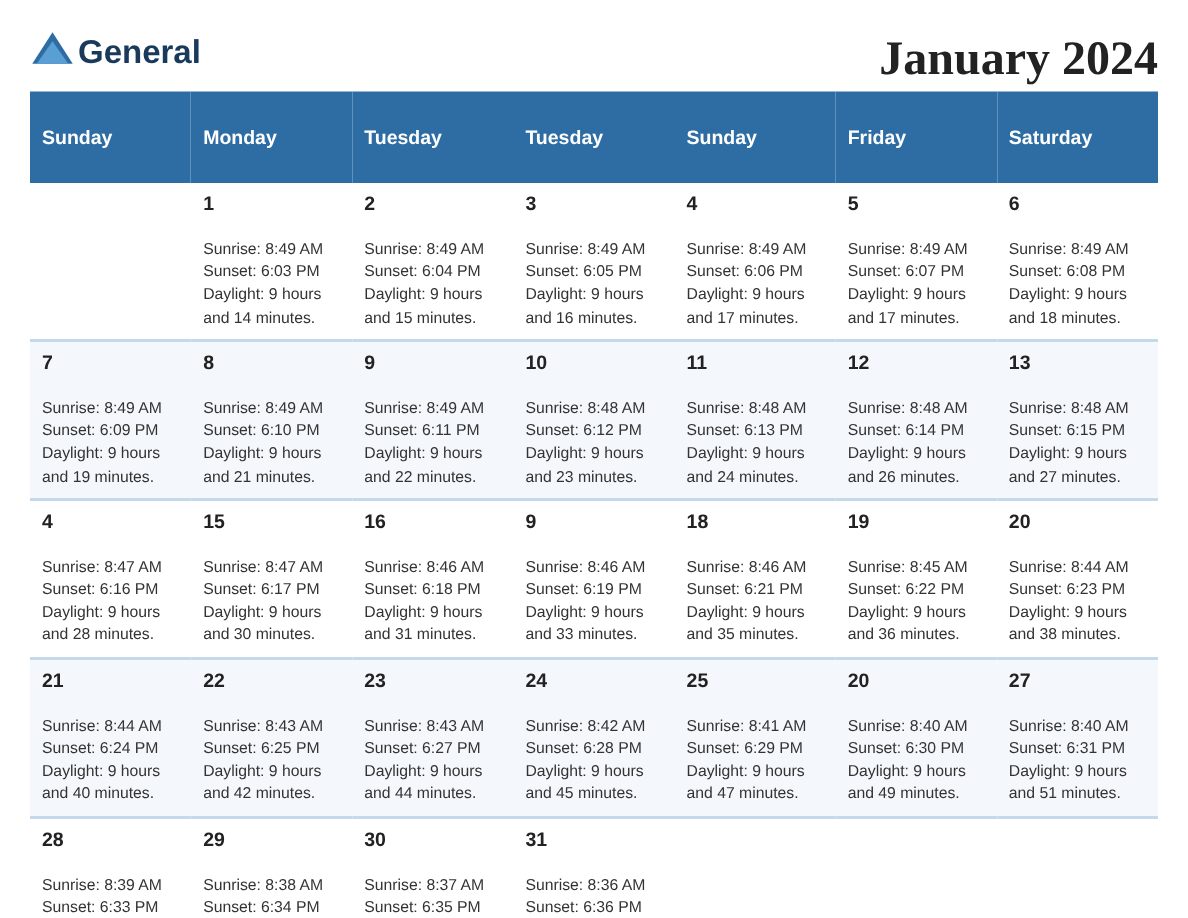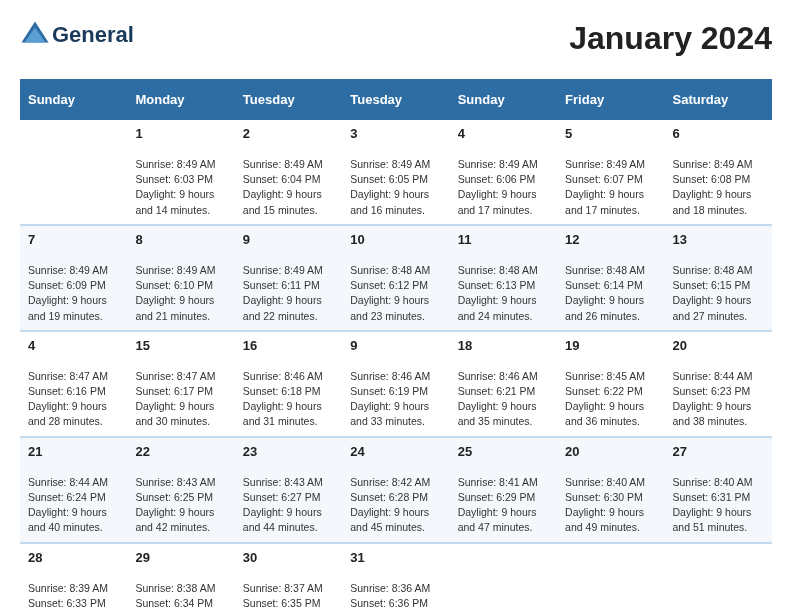--- a/index.html
+++ b/index.html
@@ -7,60 +7,61 @@
       font-family: Arial, sans-serif;
       background: #fff;
       width: 792px;
       min-height: 612px;
       padding: 20px;
     }
     .header {
       display: flex;
       justify-content: space-between;
       align-items: flex-start;
-      margin-bottom: 22px;
+      margin-bottom: 4px;
     }
     .logo {
       display: flex;
       align-items: center;
     }
     .logo-text {
       font-size: 22px;
       font-weight: bold;
       color: #1a3a5c;
       line-height: 1.1;
     }
     .logo-icon {
       width: 30px;
       height: 30px;
       margin-right: 2px;
     }
     .title-block {
       text-align: right;
+      font-family: Liberation Serif, serif;
     }
     .month-year {
       font-size: 32px;
       font-weight: bold;
       color: #222;
     }
     .location {
       font-size: 15px;
       color: #444;
       font-weight: bold;
     }
     table {
       width: 100%;
       border-collapse: collapse;
       font-size: 11px;
     }
     thead tr th {
       background-color: #2e6da4;
       color: #fff;
       text-align: left;
-      padding: 13px 8px;
+      padding: 23px 8px;
       font-size: 13px;
       font-weight: bold;
     }
     tbody tr {
       border-bottom: 1px solid #ddd;
     }
     tbody tr:nth-child(odd) {
       background: #fff;
     }
     tbody tr:nth-child(even) {

